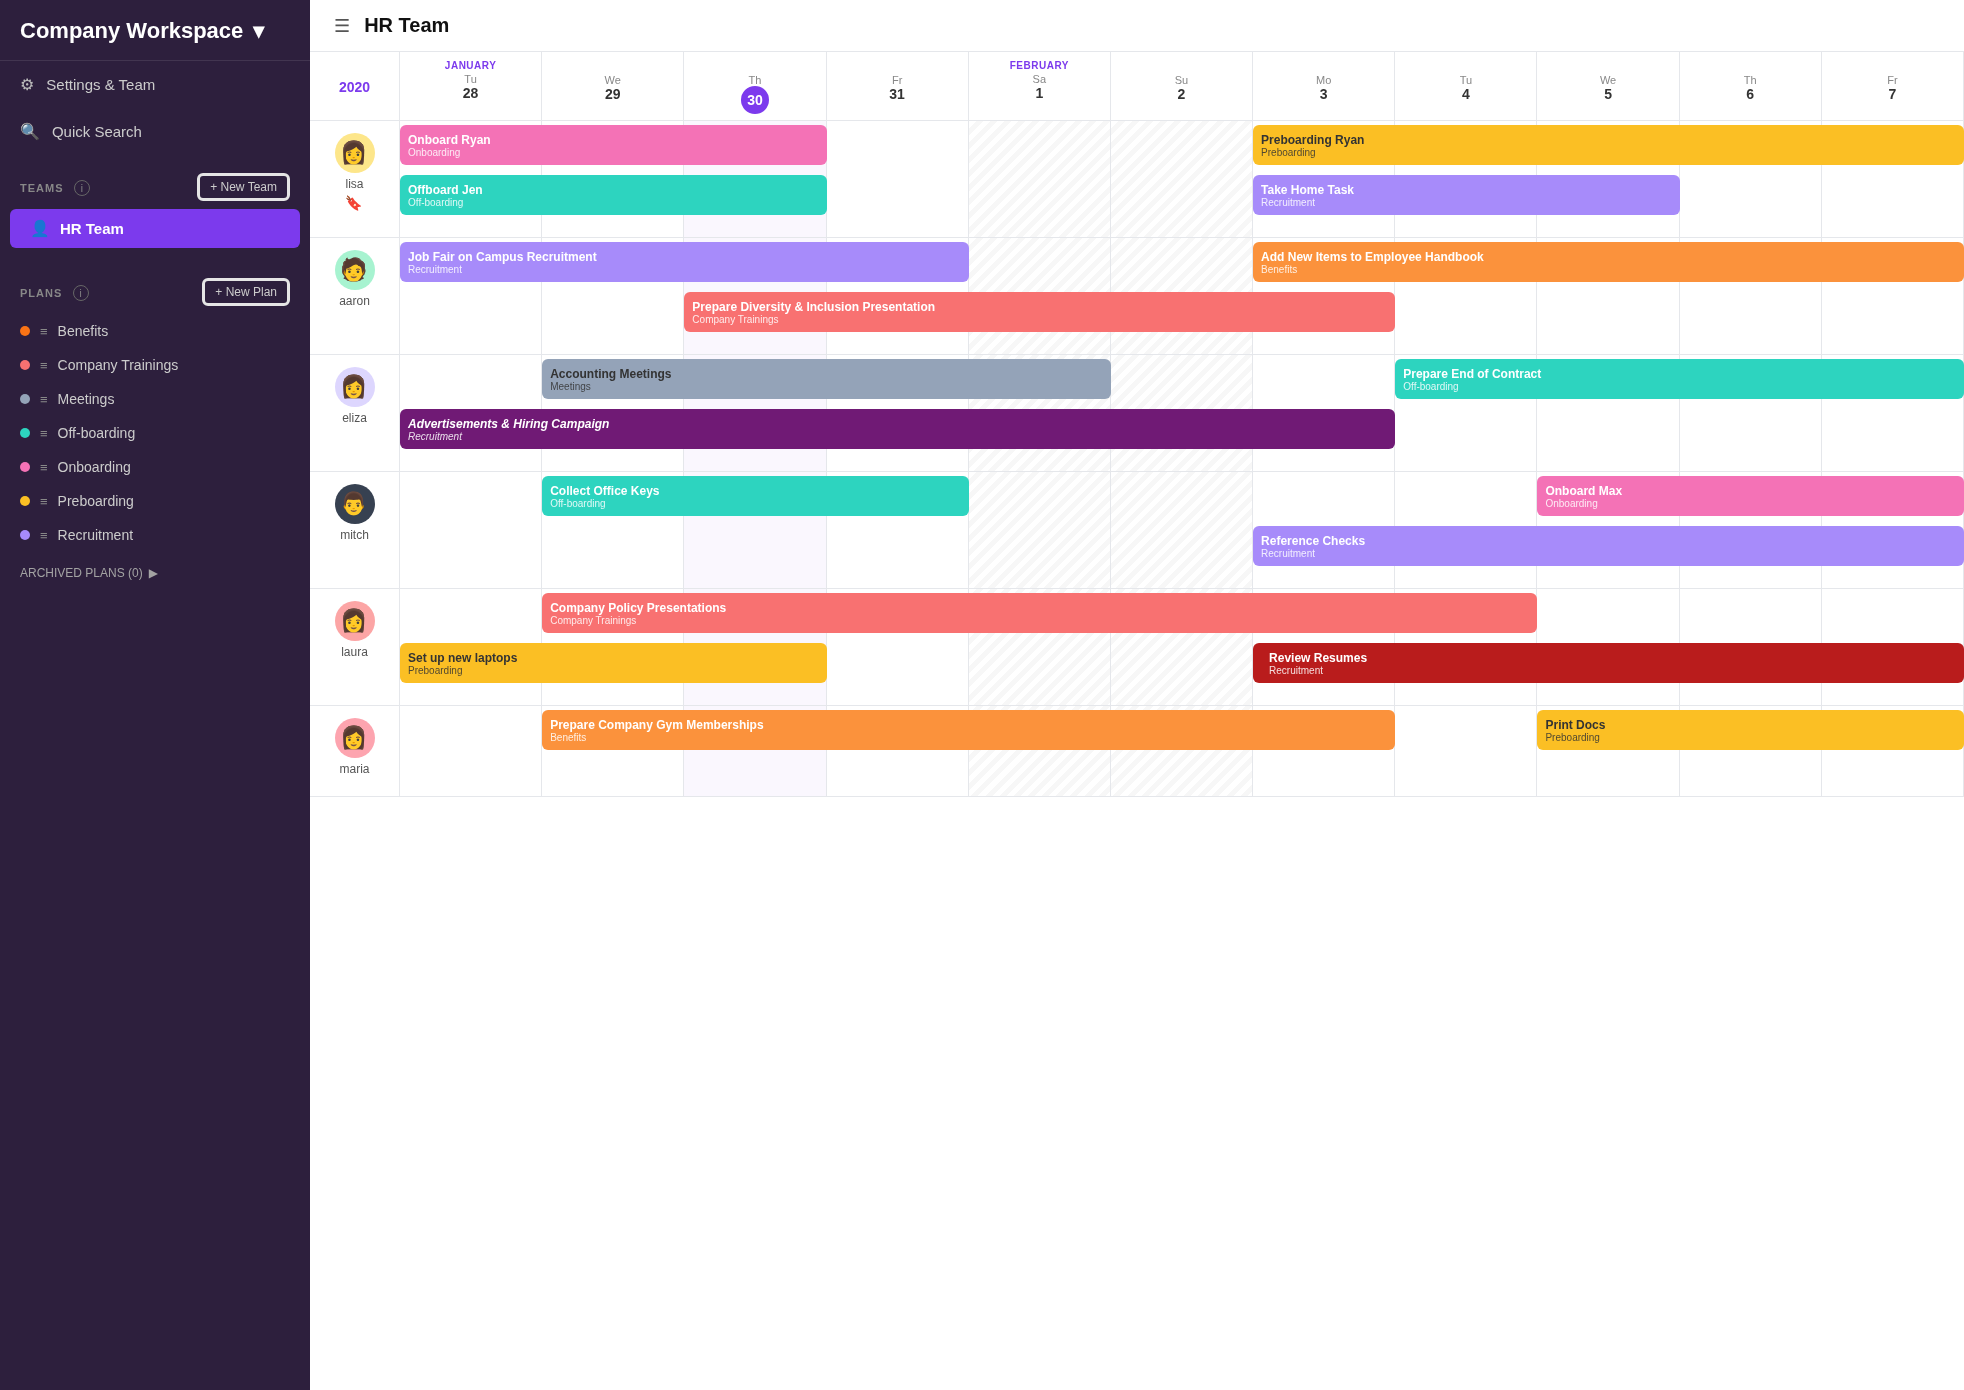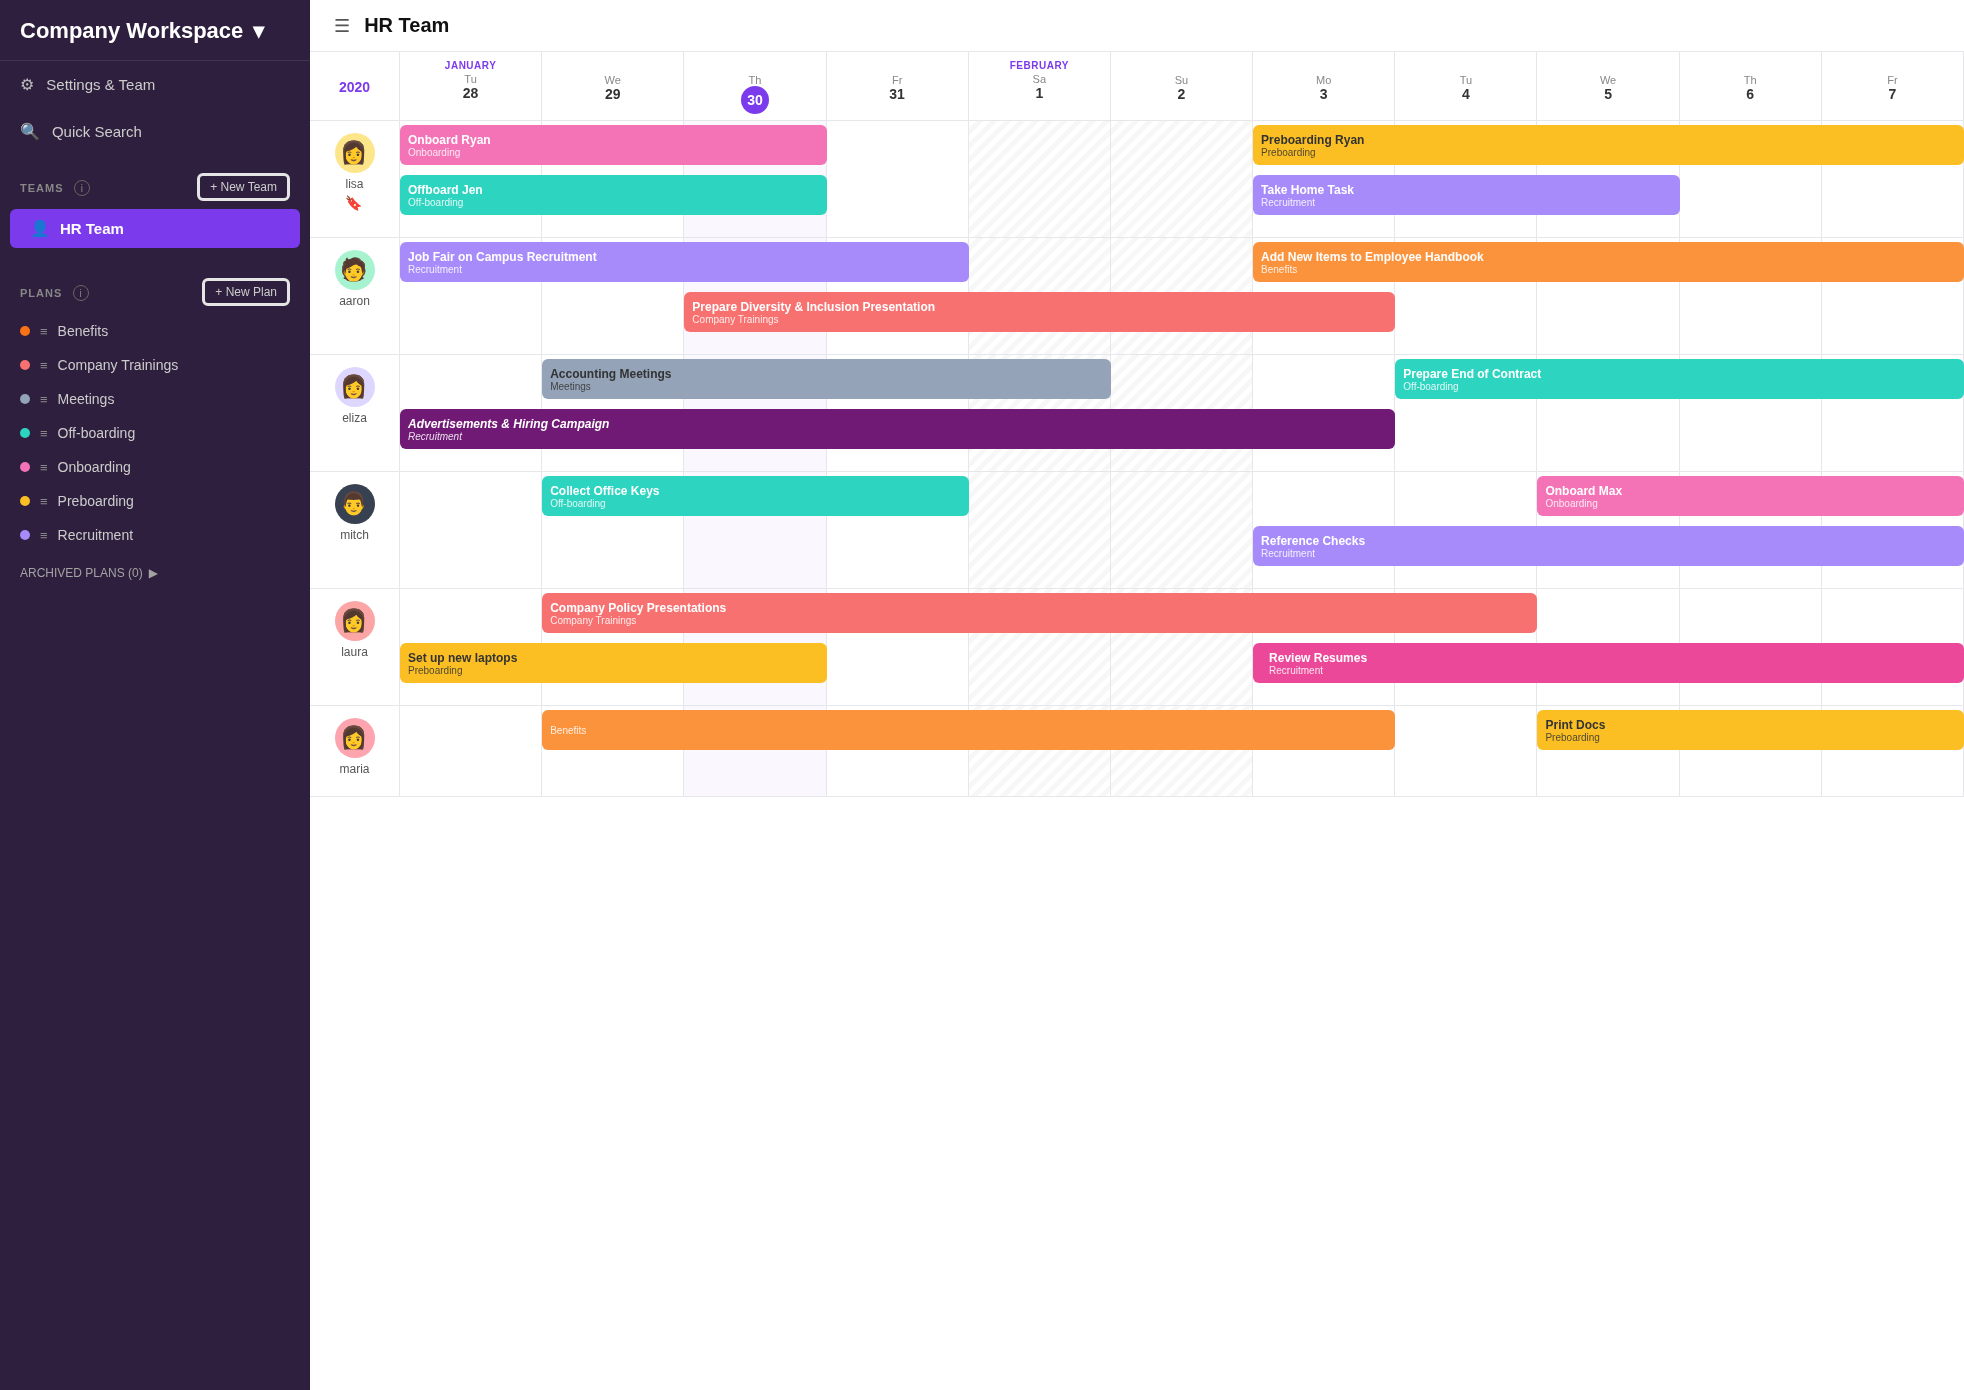--- a/index.html
+++ b/index.html
@@ -562,21 +562,21 @@
               <div class="tl-task" style="left: 9.09091%; width: 63.6364%; background: rgb(248, 113, 113);">
                 <span style="font-size:12px;font-weight:600;">Company Policy Presentations</span>
                 <span class="sub">Company Trainings</span>
               </div>
             </div>
             <div class="tl-row" style="position: relative; height: 46px; margin: 4px 0px;">
               <div class="tl-task" style="left: 0%; width: 27.2727%; background: rgb(251, 191, 36); color: rgb(51, 51, 51);">
                 <span style="font-size:12px;font-weight:600;">Set up new laptops</span>
                 <span class="sub">Preboarding</span>
               </div>
-              <div class="tl-task" style="left: 54.5455%; width: 45.4545%; background: #ec4899; padding-left: 16px;">
+              <div class="tl-task" style="left: 54.5455%; width: 45.4545%; background: #b91c1c; padding-left: 16px;">
                 <span style="font-size:12px;font-weight:600;">Review Resumes</span>
                 <span class="sub">Recruitment</span>
               </div>
             </div>
           </div>
         </div>
         <div class="row-section">
           <div class="row-person-col" style="min-height: 90px;">
             <div class="avatar" style="background: rgb(253, 164, 175); font-size: 22px;">👩</div>
             <span class="person-name">maria</span>
@@ -590,20 +590,21 @@
               <div class="grid-bg-cell wknd"></div>
               <div class="grid-bg-cell wknd"></div>
               <div class="grid-bg-cell"></div>
               <div class="grid-bg-cell"></div>
               <div class="grid-bg-cell"></div>
               <div class="grid-bg-cell"></div>
               <div class="grid-bg-cell"></div>
             </div>
             <div class="tl-row" style="position: relative; height: 46px; margin: 4px 0px;">
               <div class="tl-task" style="left: 9.09091%; width: 54.5455%; background: rgb(251, 146, 60);">
+                <span style="font-size:12px;font-weight:600;">Prepare Company Gym Memberships</span>
                 <span class="sub">Benefits</span>
               </div>
               <div class="tl-task" style="left: 72.7273%; width: 27.2727%; background: rgb(251, 191, 36); color: rgb(51, 51, 51);">
                 <span style="font-size:12px;font-weight:600;">Print Docs</span>
                 <span class="sub">Preboarding</span>
               </div>
             </div>
           </div>
         </div>
       </div>

